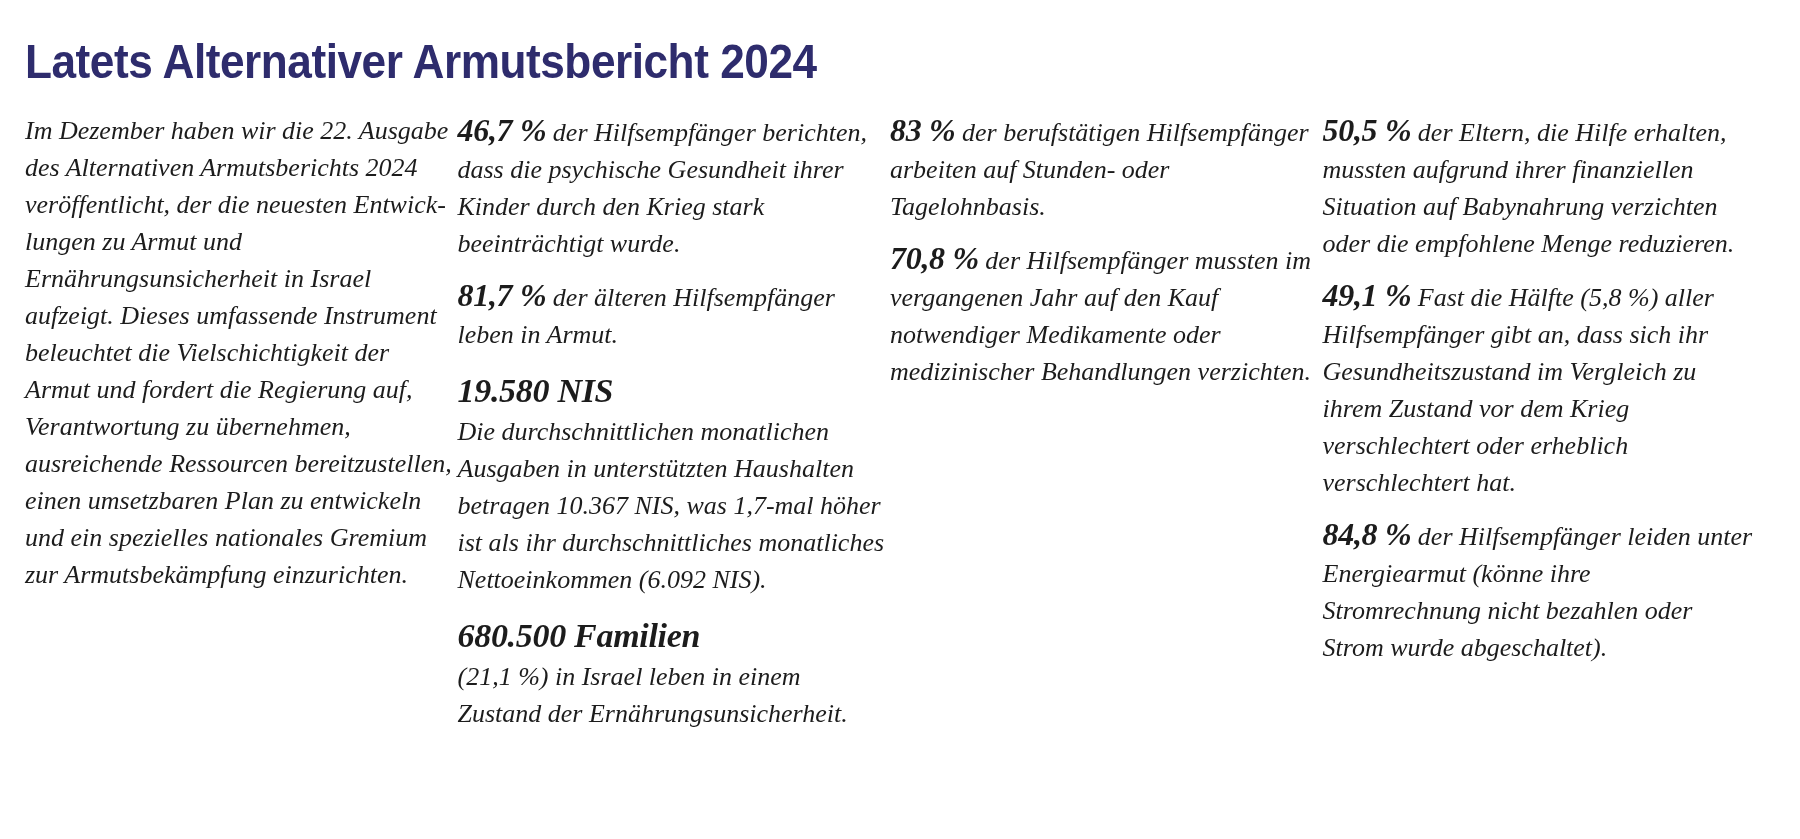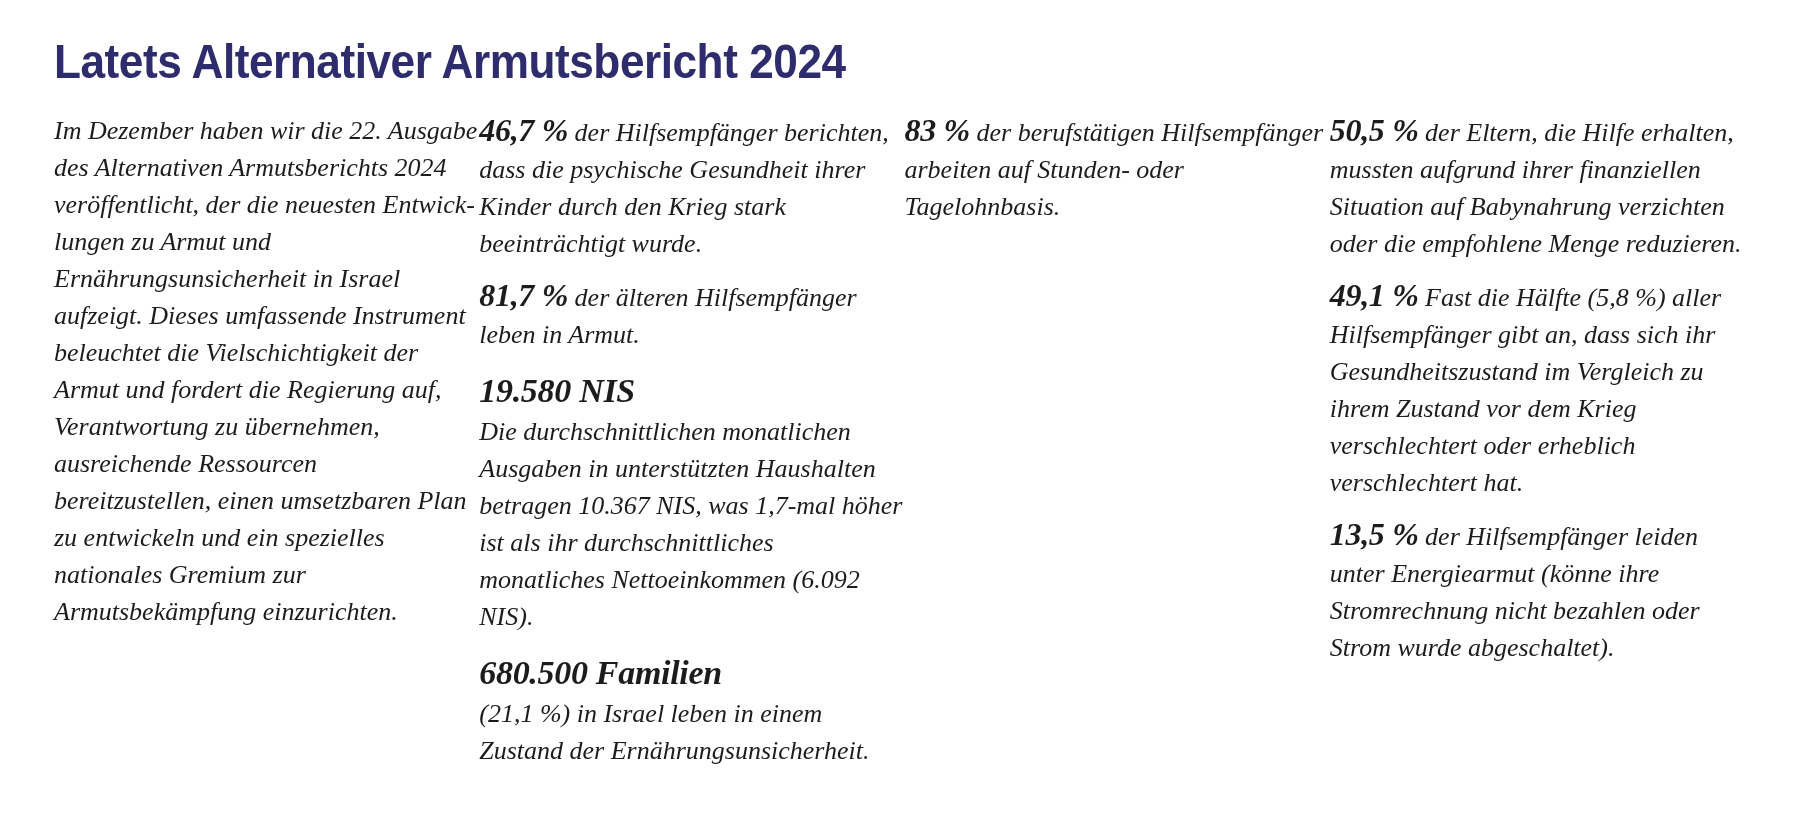--- a/index.html
+++ b/index.html
@@ -5,21 +5,21 @@
   * { margin: 0; padding: 0; box-sizing: border-box; }
   html, body {
     width: 1800px;
     height: 839px;
     overflow: hidden;
     background: #ffffff;
   }
   .page {
     width: 1800px;
     height: 693px;
-    padding: 34px 45px 0 54px;
+    padding: 34px 45px 0 25px;
     font-family: "Liberation Serif", "DejaVu Serif", serif;
     color: #1c1c1c;
   }
   .page-title {
     font-family: "Liberation Sans", "DejaVu Sans", sans-serif;
     font-weight: 700;
     font-size: 48px;
     line-height: 56px;
     letter-spacing: -0.5px;
     transform: scaleX(0.92);
@@ -86,31 +86,35 @@
         <span class="stat-heading">680.500 Familien</span>
         <span>(21,1 %) in Israel leben in einem Zustand der Ernährungsunsi­cherheit.</span>
       </p>
     </div>
 
     <div class="col">
       <p class="stat-block">
         <span class="stat-value">83 %</span>
         <span>der berufstätigen Hilfs­empfänger arbeiten auf Stunden- oder Tagelohnbasis.</span>
       </p>
+      <p class="stat-block">
+        <span class="stat-value">70,8 %</span>
+        <span>der Hilfsempfänger mussten im vergangenen Jahr auf den Kauf notwendiger Medi­kamente oder medizinischer Be­handlungen verzichten.</span>
+      </p>
     </div>
 
     <div class="col">
       <p class="stat-block">
         <span class="stat-value">50,5 %</span>
         <span>der Eltern, die Hilfe er­halten, mussten aufgrund ihrer finanziellen Situation auf Baby­nahrung verzichten oder die empfohlene Menge reduzieren.</span>
       </p>
       <p class="stat-block">
         <span class="stat-value">49,1 %</span>
         <span>Fast die Hälfte (5,8 %) aller Hilfsempfänger gibt an, dass sich ihr Gesundheitszustand im Vergleich zu ihrem Zustand vor dem Krieg verschlechtert oder erheblich verschlechtert hat.</span>
       </p>
       <p class="stat-block">
-        <span class="stat-value">13,5 %</span>
+        <span class="stat-value">84,8 %</span>
         <span>der Hilfsempfänger leiden unter Energiearmut (kön­ne ihre Stromrechnung nicht be­zahlen oder Strom wurde abge­schaltet).</span>
       </p>
     </div>
 
   </div>
 </div>
 
 </body></html>

